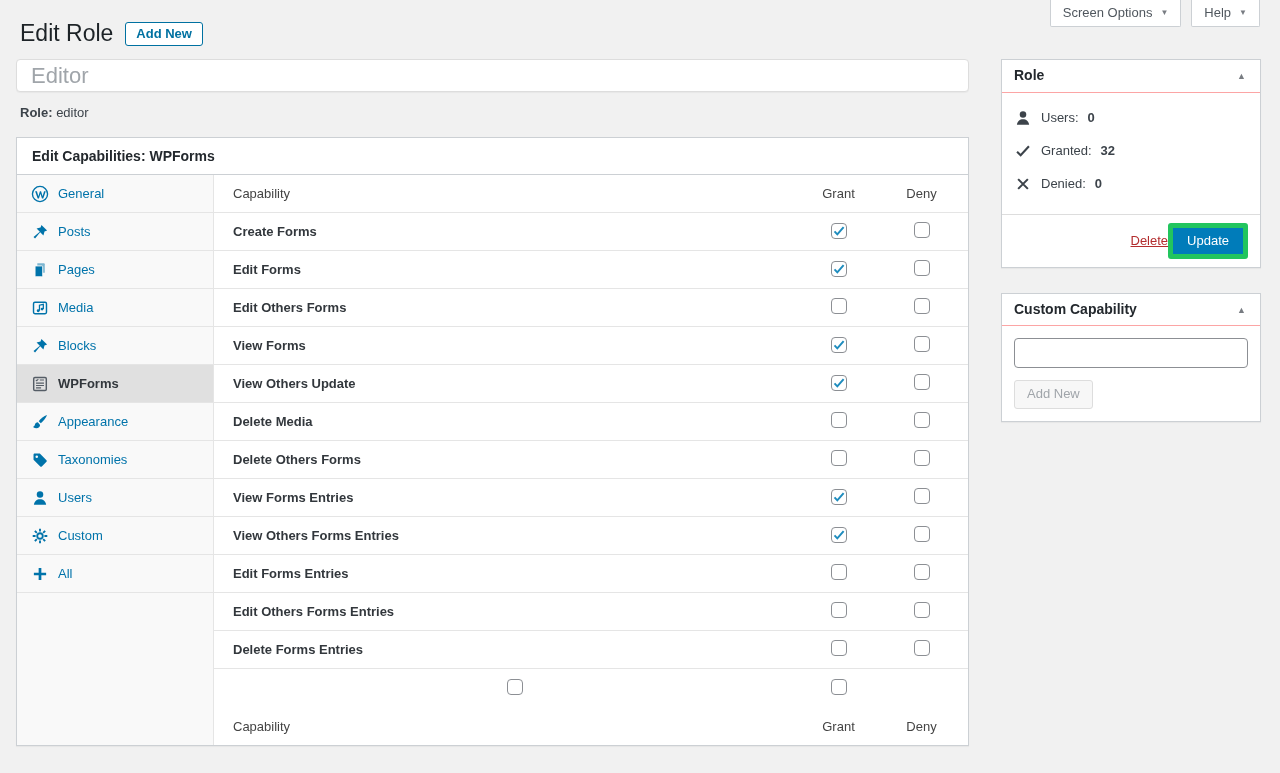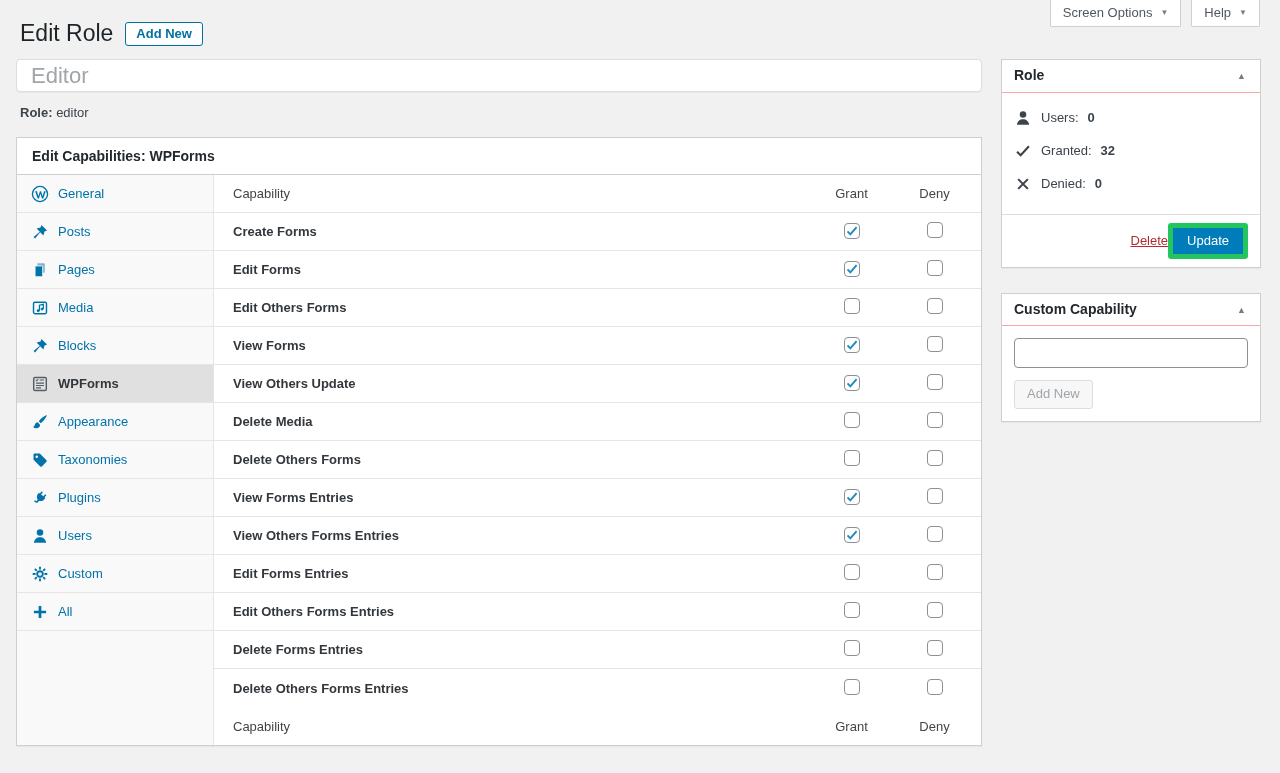--- a/index.html
+++ b/index.html
@@ -26,21 +26,21 @@
 
   
   .title-row { display:flex; align-items:center; gap:12px; padding:16px 0 0 4px; height:52px; }
   h1.page-title { font-size:23px; font-weight:400; color:#1d2327; line-height:1.3; }
   .add-new-btn {
     background:#fff; border:1px solid #0071a1; color:#0071a1;
     border-radius:3px; padding:4px 10px; font-size:13px; font-weight:600;
     cursor:pointer; text-decoration:none; line-height:1.1;
   }
 
-  .columns { display:flex; gap:19px; margin-top:7px; align-items:flex-start; }
+  .columns { display:flex; gap:32px; margin-top:7px; align-items:flex-start; }
   .main-col { flex:1; min-width:0; }
   .side-col { width:260px; flex:0 0 260px; }
 
   
   .role-name-input {
     width:100%; height:33px; background:#fff; border:1px solid #ddd;
     border-radius:4px; font-size:22px; padding:2px 14px; color:#3c434a;
     font-family:inherit; box-shadow:0 1px 1px rgba(0,0,0,.04);
   }
   .role-name-input::placeholder { color:#a0a5aa; opacity:1; }
@@ -230,28 +230,20 @@
                   <svg viewBox="0 0 20 20">
                     <path fill="currentColor" d="M2.8 9.8V4.1c0-.7.6-1.3 1.3-1.3h5.7l7.4 7.4c.5.5.5 1.2 0 1.7l-5.2 5.2c-.5.5-1.2.5-1.7 0z"></path>
                     <circle cx="6.4" cy="6.4" r="1.4" fill="#f9f9f9"></circle>
                   </svg>
                 </span>
                 <span>Taxonomies</span>
               </a>
               <a class="nav-item">
                 <span class="icon">
                   <svg viewBox="0 0 20 20">
-                    <path fill="currentColor" transform="rotate(40 10 10)" d="M6.6 3h1.7v3.2h3.4V3h1.7v3.2h1.2v2.2c0 2.2-1.4 4-3.4 4.6v2c0 1.2-1 2.1-2.1 2.1H7.3v-1.6h1.5c.4 0 .5-.2.5-.5v-2c-2-.6-3.9-2.4-3.9-4.6V6.2h1.2z"></path>
-                  </svg>
-                </span>
-                <span>Plugins</span>
-              </a>
-              <a class="nav-item">
-                <span class="icon">
-                  <svg viewBox="0 0 20 20">
                     <circle cx="10" cy="6.2" r="3.6" fill="currentColor"></circle>
                     <path fill="currentColor" d="M3.2 17.6c.5-4.1 3.2-6.3 6.8-6.3s6.3 2.2 6.8 6.3z"></path>
                   </svg>
                 </span>
                 <span>Users</span>
               </a>
               <a class="nav-item">
                 <span class="icon">
                   <svg viewBox="0 0 20 20">
                     <circle cx="10" cy="10" r="3.1" fill="none" stroke="currentColor" stroke-width="2.1"></circle>
@@ -357,21 +349,20 @@
                   <span class="cap-label">Edit Others Forms Entries</span>
                   <span class="cell-c"><span class="checkbox"></span></span>
                   <span class="cell-c"><span class="checkbox"></span></span>
                 </div>
                 <div class="cap-row">
                   <span class="cap-label">Delete Forms Entries</span>
                   <span class="cell-c"><span class="checkbox"></span></span>
                   <span class="cell-c"><span class="checkbox"></span></span>
                 </div>
                 <div class="cap-row">
-                  <span class="cap-label">Delete Others Forms Entries</span>
                   <span class="cell-c"><span class="checkbox"></span></span>
                   <span class="cell-c"><span class="checkbox"></span></span>
                 </div>
               </div>
             <div class="cap-row foot">
               <span>Capability</span>
               <span class="cell-c">Grant</span>
               <span class="cell-c">Deny</span>
             </div>
           </div>

